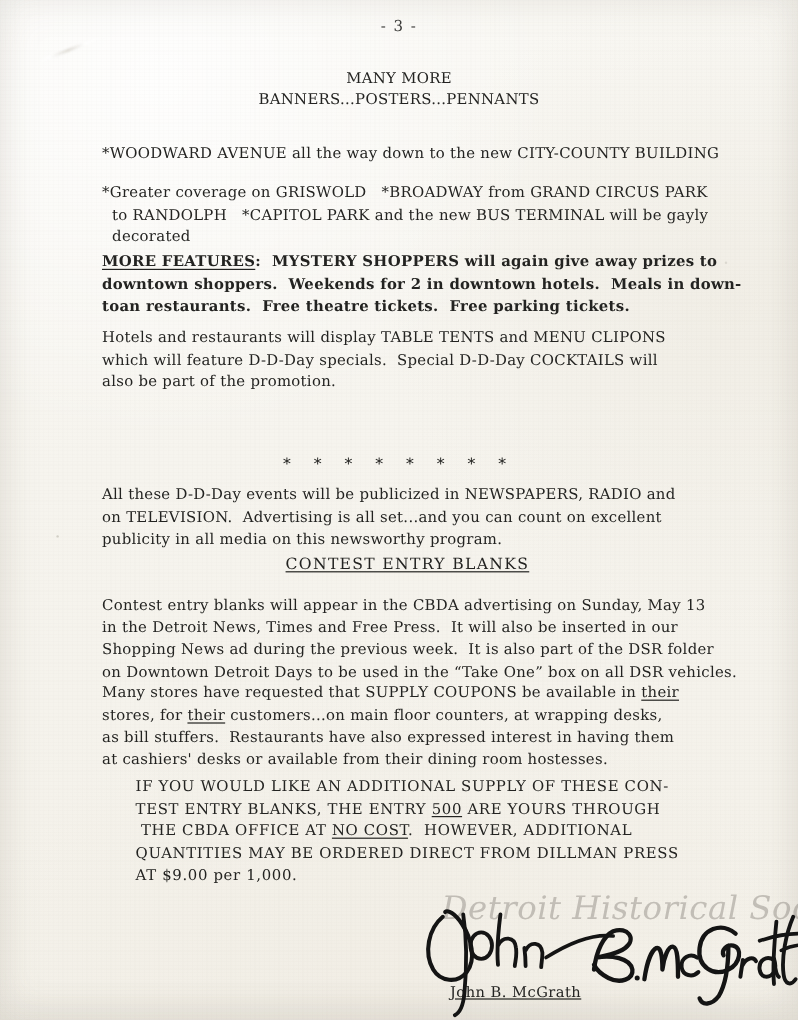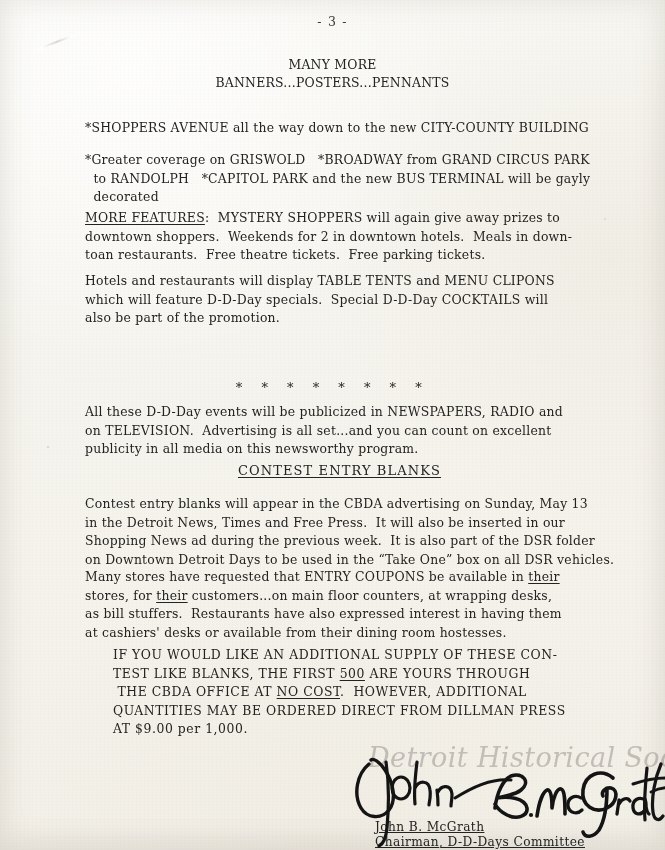--- a/index.html
+++ b/index.html
@@ -185,60 +185,59 @@
   <div class="speck" style="left:430px; top:710px; width:2px; height:2px; opacity:.5;"></div>
   <div class="edge-shade"></div>
 
   <div class="sheet">
 
     <div class="page-number">- 3 -</div>
 
     <div class="block centered" style="top:56px;">MANY MORE</div>
     <div class="block centered" style="top:74px;">BANNERS...POSTERS...PENNANTS</div>
 
-    <div class="block" style="top:119px;">*SHOPPERS AVENUE all the way down to the new CITY-COUNTY BUILDING</div>
+    <div class="block" style="top:119px;">*WOODWARD AVENUE all the way down to the new CITY-COUNTY BUILDING</div>
     <div class="block" style="top:151px;">*Greater coverage on GRISWOLD   *BROADWAY from GRAND CIRCUS PARK
   to RANDOLPH   *CAPITOL PARK and the new BUS TERMINAL will be gayly
   decorated</div>
 
-    <div class="block" style="top:209px;"><span class="u">MORE FEATURES</span><span>:  MYSTERY SHOPPERS will again give away prizes to
+    <div class="block" style="top:209px;font-weight:bold;"><span class="u">MORE FEATURES</span><span>:  MYSTERY SHOPPERS will again give away prizes to
 downtown shoppers.  Weekends for 2 in downtown hotels.  Meals in down-
 toan restaurants.  Free theatre tickets.  Free parking tickets.</span></div>
 
     <div class="block" style="top:272px;">Hotels and restaurants will display TABLE TENTS and MENU CLIPONS
 which will feature D-D-Day specials.  Special D-D-Day COCKTAILS will
 also be part of the promotion.</div>
 
     <div class="block stars" style="top:379px;">* * * * * * * *</div>
 
     <div class="block" style="top:403px;">All these D-D-Day events will be publicized in NEWSPAPERS, RADIO and
 on TELEVISION.  Advertising is all set...and you can count on excellent
 publicity in all media on this newsworthy program.</div>
 
     <div class="block heading-center" style="top:462px;"><span class="u">CONTEST ENTRY BLANKS</span></div>
 
     <div class="block" style="top:495px;">Contest entry blanks will appear in the CBDA advertising on Sunday, May 13
 in the Detroit News, Times and Free Press.  It will also be inserted in our
 Shopping News ad during the previous week.  It is also part of the DSR folder
 on Downtown Detroit Days to be used in the “Take One” box on all DSR vehicles.</div>
 
-    <div class="block" style="top:568px;"><span>Many stores have requested that ENTRY COUPONS be available in </span><span class="u">their</span><span>
+    <div class="block" style="top:568px;"><span>Many stores have requested that SUPPLY COUPONS be available in </span><span class="u">their</span><span>
 stores, for </span><span class="u">their</span><span> customers...on main floor counters, at wrapping desks,
 as bill stuffers.  Restaurants have also expressed interest in having them
 at cashiers' desks or available from their dining room hostesses.</span></div>
 
     <div class="block indented" style="top:646px;"><span>IF YOU WOULD LIKE AN ADDITIONAL SUPPLY OF THESE CON-
-TEST LIKE BLANKS, THE FIRST </span><span class="u">500</span><span> ARE YOURS THROUGH
+TEST ENTRY BLANKS, THE ENTRY </span><span class="u">500</span><span> ARE YOURS THROUGH
  THE CBDA OFFICE AT </span><span class="u">NO COST</span><span>.  HOWEVER, ADDITIONAL
 QUANTITIES MAY BE ORDERED DIRECT FROM DILLMAN PRESS
 AT $9.00 per 1,000.</span></div>
 
 
     <div class="sig-name" style="top:819px;">John B. McGrath</div>
-    <div class="sig-name" style="top:834px;">Chairman, D-D-Days Committee</div>
 
   </div>
 
   <div class="watermark">Detroit Historical Society</div>
 
   <div class="signature">
     <svg viewBox="0 0 320 85" preserveAspectRatio="none" aria-hidden="true">
       <g fill="none" stroke="#141414" stroke-linecap="round" stroke-linejoin="round">
 
         <path d="M24 6 C12 16, 8 36, 16 50 C22 60, 36 62, 44 52 C52 42, 48 24, 40 12 C34 3, 28 0, 26 2" stroke-width="3.4"></path>

